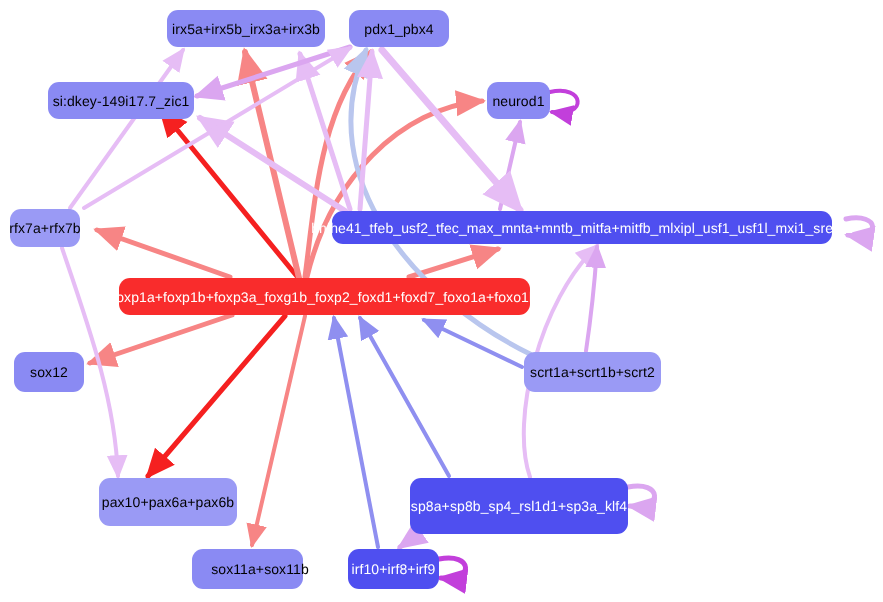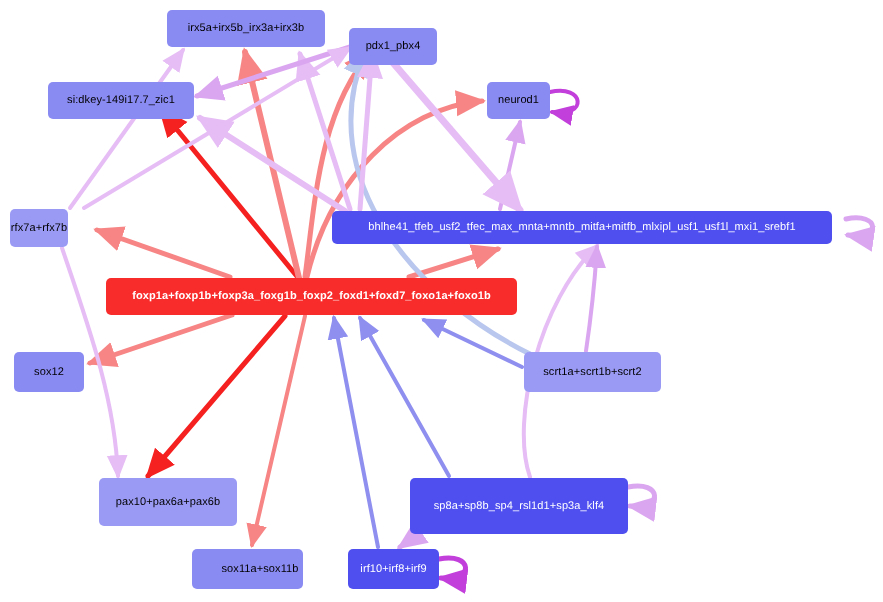--- a/index.html
+++ b/index.html
@@ -25,23 +25,23 @@
     width: 883px;
     height: 602px;
     pointer-events: none;
   }
   .node {
     position: absolute;
     box-sizing: border-box;
     display: flex;
     align-items: center;
     justify-content: center;
-    border-radius: 5px;
+    border-radius: 11px;
     color: #000000;
-    font-size: 11px;
+    font-size: 14px;
     line-height: 1;
     white-space: nowrap;
     padding: 0 11px;
     letter-spacing: 0.1px;
     text-rendering: geometricPrecision;
   }
   .node.light {
     background: #9a9af5;
   }
   .node.mid {
@@ -118,36 +118,36 @@
         <path d="M 846 219 C 880 212 882 240 848 235" stroke="#dba6f0" stroke-width="5" fill="none" stroke-linecap="round" marker-end="url(#m-purple-mid)"></path>
         <path d="M 628 487 C 662 480 664 510 630 506" stroke="#dba6f0" stroke-width="5" fill="none" stroke-linecap="round" marker-end="url(#m-purple-mid)"></path>
         <path d="M 439 559 C 473 552 475 582 441 578" stroke="#c23fdb" stroke-width="5" fill="none" stroke-linecap="round" marker-end="url(#m-purple-strong)"></path>
       </g>
   </svg>
 
   <div id="nodes-group">
       <div class="node mid" style="left: 167px; top: 10px; width: 158px; height: 37px;">
         <span class="node-label">irx5a+irx5b_irx3a+irx3b</span>
       </div>
-      <div class="node mid" style="left: 349px; top: 28px; width: 88px; height: 37px;">
+      <div class="node mid" style="left: 349px; top: 10px; width: 100px; height: 37px;">
         <span class="node-label">pdx1_pbx4</span>
       </div>
       <div class="node mid" style="left: 48px; top: 82px; width: 146px; height: 37px;">
         <span class="node-label">si:dkey-149i17.7_zic1</span>
       </div>
       <div class="node mid" style="left: 487px; top: 82px; width: 63px; height: 37px;">
         <span class="node-label">neurod1</span>
       </div>
       <div class="node dark" style="left: 332px; top: 211px; width: 500px; height: 33px;">
         <span class="node-label">bhlhe41_tfeb_usf2_tfec_max_mnta+mntb_mitfa+mitfb_mlxipl_usf1_usf1l_mxi1_srebf1</span>
       </div>
-      <div class="node light" style="left: 10px; top: 209px; width: 58px; height: 38px;">
+      <div class="node light" style="left: 10px; top: 209px; width: 70px; height: 38px;">
         <span class="node-label">rfx7a+rfx7b</span>
       </div>
-      <div class="node red" style="left: 106px; top: 278px; width: 411px; height: 37px; font-weight: bold;">
+      <div class="node red" style="left: 119px; top: 278px; width: 411px; height: 37px;">
         <span class="node-label">foxp1a+foxp1b+foxp3a_foxg1b_foxp2_foxd1+foxd7_foxo1a+foxo1b</span>
       </div>
       <div class="node mid" style="left: 14px; top: 352px; width: 70px; height: 40px; justify-content: center;">
         <span class="node-label">sox12</span>
       </div>
       <div class="node light" style="left: 524px; top: 352px; width: 137px; height: 40px;">
         <span class="node-label">scrt1a+scrt1b+scrt2</span>
       </div>
       <div class="node light" style="left: 52px; top: 478px; width: 138px; height: 48px; margin-left: 47px;">
         <span class="node-label">pax10+pax6a+pax6b</span>

